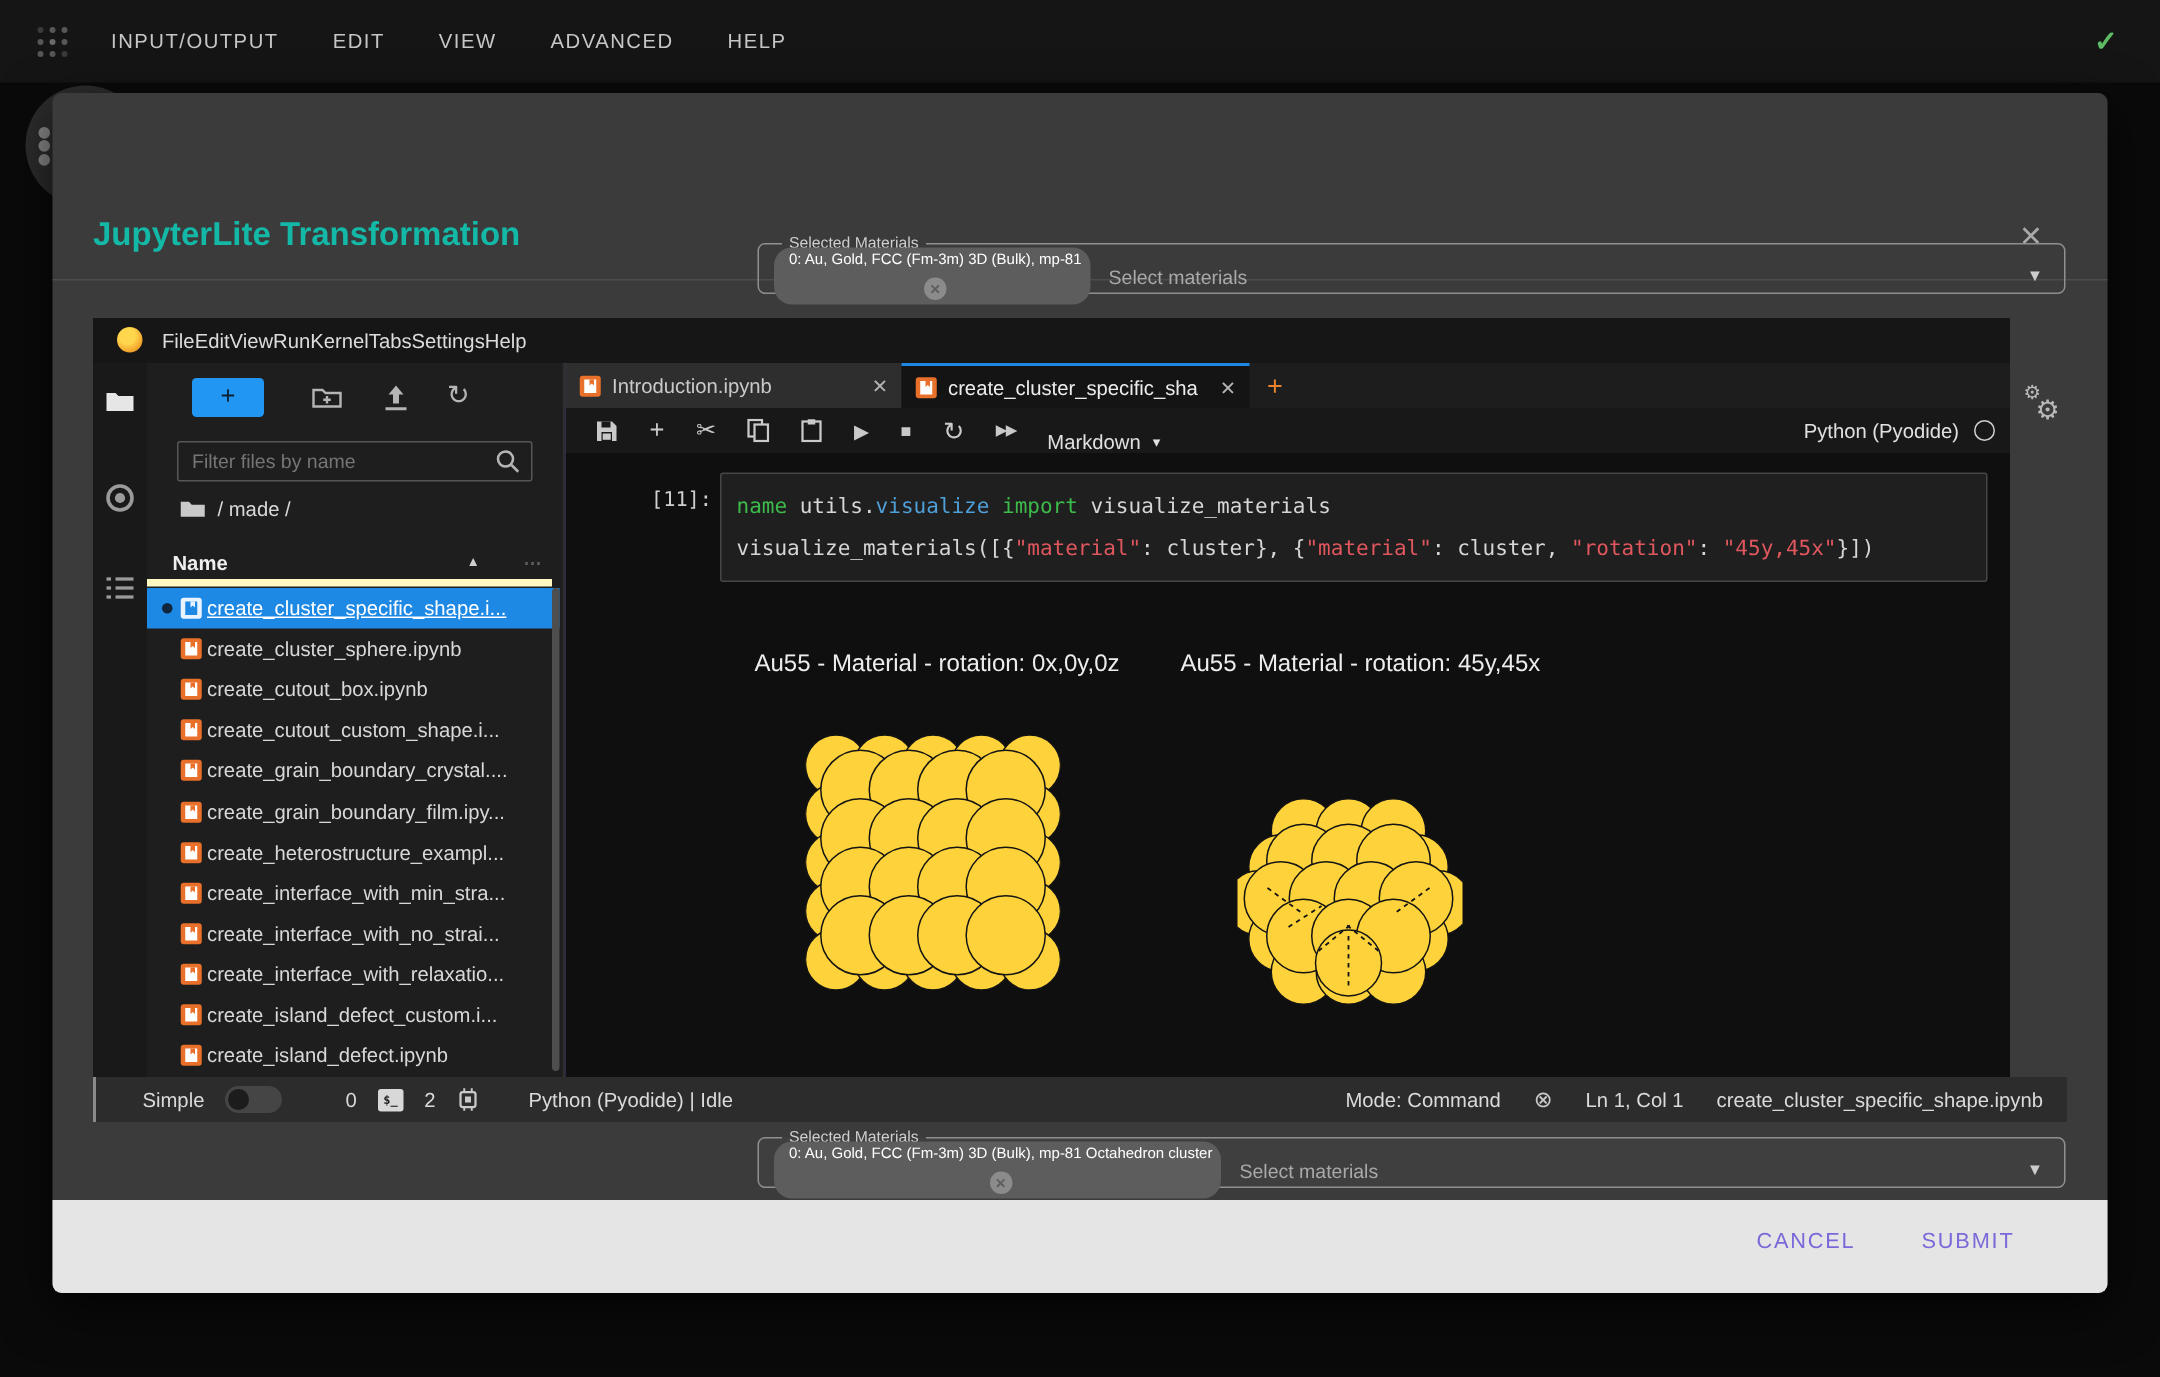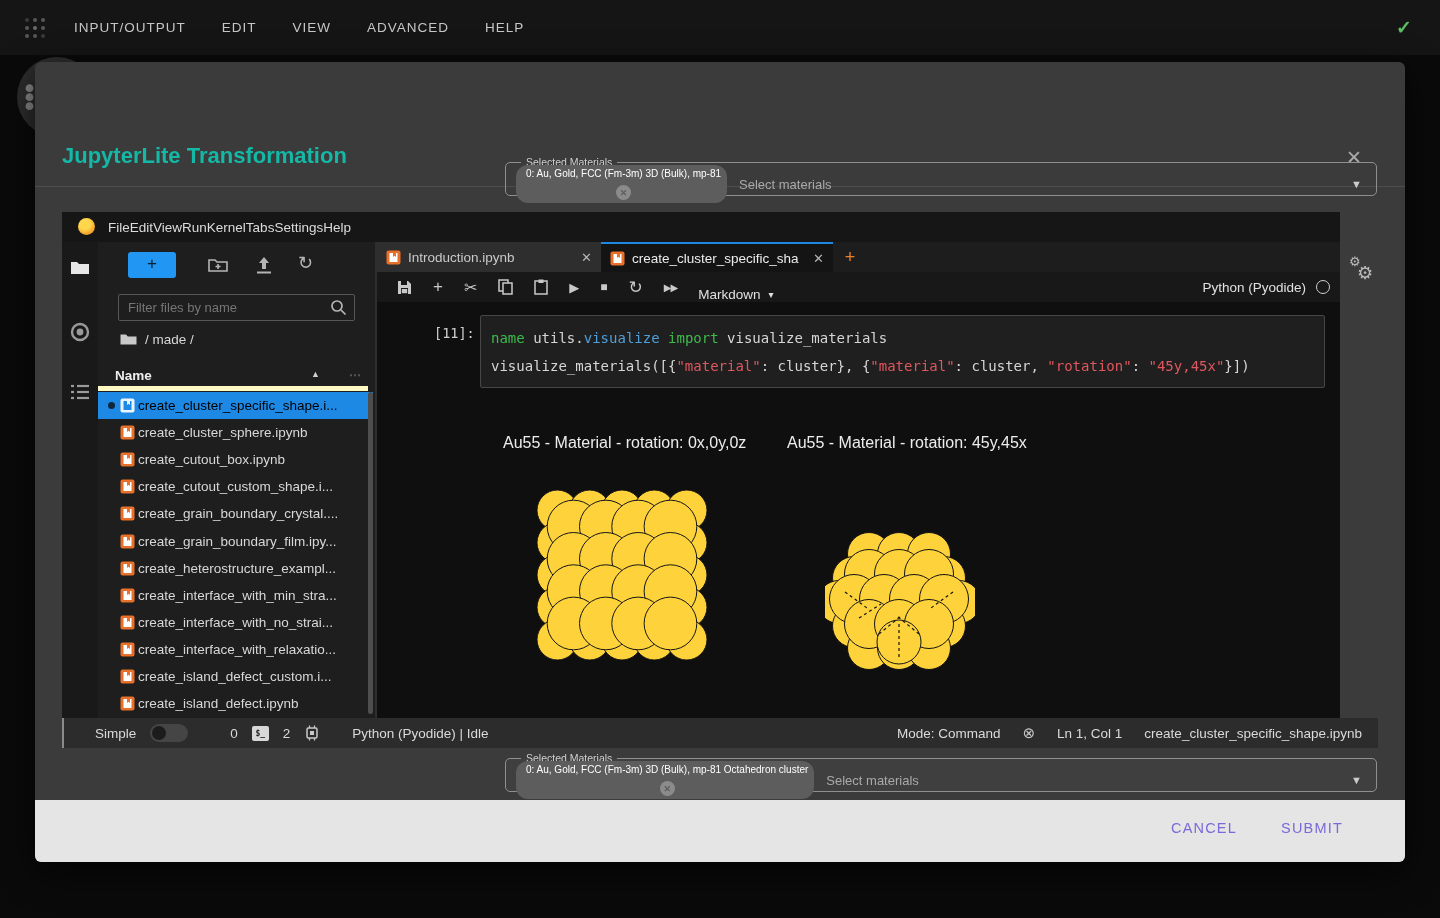--- a/index.html
+++ b/index.html
@@ -55,21 +55,21 @@
   .fb-tool { position:absolute; top:3px; color:#b5b5b5; cursor:pointer; }
   .fb-filter { position:absolute; left:20px; top:52px; width:237px; height:27px; border:1px solid #565656; border-radius:2px; background:transparent; color:#9a9a9a; font-size:13px; padding:0 28px 0 9px; font-family:"Liberation Sans",sans-serif; }
   .fb-search { position:absolute; left:232px; top:57px; }
   .fb-crumb { position:absolute; left:22px; top:90px; display:flex; align-items:center; gap:8px; color:#d8d8d8; font-size:13.5px; }
   .fb-header { position:absolute; left:0; top:122px; width:270px; height:27px; border-bottom:5px solid #fef9c3; color:#eee; font-size:13.5px; font-weight:bold; }
   .fb-header .nm { position:absolute; left:17px; top:4px; }
   .fb-header .sort { position:absolute; right:48px; top:5px; font-size:9px; color:#cfcfcf; }
   .fb-header .more { position:absolute; right:6px; top:4px; color:#5d5d5d; font-size:12px; letter-spacing:1px; }
   .fb-list { position:absolute; left:0; top:150px; width:277px; }
   .fb-row { position:relative; height:27.1px; display:flex; align-items:center; color:#d8d8d8; font-size:13.5px; cursor:pointer; padding-left:40px; white-space:nowrap; overflow:hidden; width:275px; }
-  .fb-row.selected { background:#1e88e5; color:#000000; }
+  .fb-row.selected { background:#1e88e5; color:#ffffff;text-decoration:underline; }
   .fb-row .dot { position:absolute; left:10px; width:7px; height:7px; border-radius:50%; background:#10263c; }
   .fb-row .nb-ic { position:absolute; left:22px; }
   .fb-scroll { position:absolute; right:2px; top:150px; width:5px; height:322px; background:#4e4e4e; border-radius:3px; }
   .fb-divider { position:absolute; left:313px; top:30px; width:2px; height:476px; background:#2e2e2e; }
 
   .nb { position:absolute; left:315px; top:30px; width:963px; height:476px; background:#8b5cf6; }
   .nb-tabs { position:absolute; left:0; top:0; width:100%; height:30px; background:#1d1d1d; display:flex; }
   .tab { display:flex; align-items:center; gap:7px; padding:0 9px; font-size:13.5px; color:#c9c9c9; max-width:232px; cursor:pointer; }
   .tab.inactive { background:#2e2e2e; width:224px; }
   .tab.active { background:#141414; width:232px; border-top:2px solid #1e88e5; color:#ececec; }

